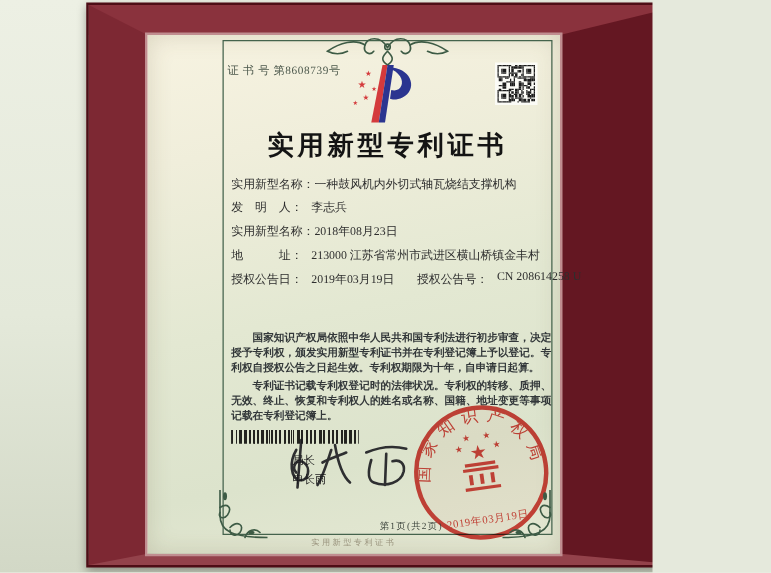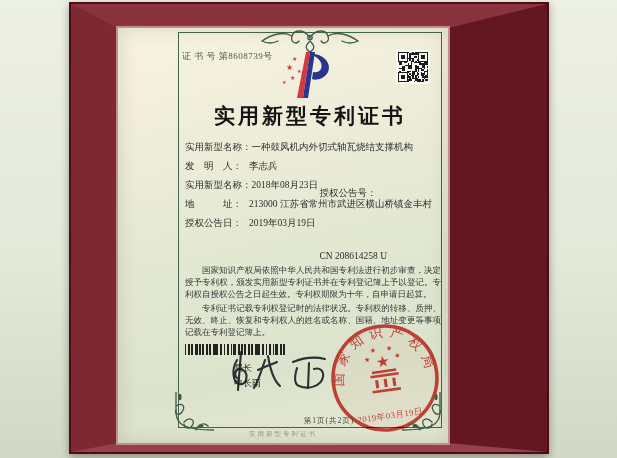--- a/index.html
+++ b/index.html
@@ -1,16 +1,16 @@
 <!DOCTYPE html>
 <html><head>
 <meta charset="utf-8">
 <style>
   html,body{margin:0;padding:0;background:#e5e9dc;}
-  .stage{position:relative;width:617px;height:458px;overflow:hidden;
+  .stage{position:relative;width:522px;height:458px;overflow:hidden;
          background:linear-gradient(180deg,#edf0e4 0%,#e4e9da 55%,#d2d8c6 100%);
          font-family:"Liberation Serif", serif;}
   
   .frame{position:absolute;left:71px;top:4px;width:476px;height:448px;box-sizing:border-box;
          border-style:solid;border-width:24px 99px 9px 47px;
          border-color:#8a323d #641722 #93424b #7d2833;
          outline:2px solid #4e0d16;filter:drop-shadow(0 3px 4px rgba(0,0,0,.35));}
   
   .paper{position:absolute;left:118px;top:28px;width:330px;height:415px;
          background:linear-gradient(168deg,#f7f3e1 0%,#f0eedb 22%,#e3e8d2 52%,#dce3cc 78%,#e5e8d3 100%);
@@ -24,24 +24,24 @@
       grid-template-columns:repeat(21,1fr);grid-template-rows:repeat(21,1fr);
       background:#fbfbf6;padding:2px;box-sizing:border-box;}
   .qm{background:transparent}.qm.b{background:#1c1c1c}
   .title{position:absolute;left:60px;top:74px;width:264px;text-align:center;
          font-size:21px;font-weight:700;color:#141414;letter-spacing:3px;}
   
   .fields{position:absolute;left:67px;top:110px;width:258px;color:#2e2e2e;}
   .frow{display:flex;height:19px;align-items:center;font-size:9.5px;}
   .flab{flex:0 0 64px;white-space:nowrap;}
   .fval{white-space:nowrap;}
-  .fpair2{margin-left:4px;display:flex;flex-direction:column;}
+  .fpair2{margin-left:18px;display:flex;}
   
   .paras{position:absolute;left:67px;top:236px;width:256px;}
-  .paras p{margin:0 0 2px;text-indent:2em;text-align:justify;font-size:8.5px;line-height:12px;color:#33383a;}
+  .paras p{margin:0 0 2px;text-indent:2em;text-align:justify;font-size:8.5px;line-height:12px;color:#33383a;font-weight:bold;}
   
   .barcode{position:absolute;left:67px;top:316px;width:102px;height:11px;
       background:repeating-linear-gradient(90deg,#23231f 0 1.5px,transparent 1.5px 3.5px),
                  repeating-linear-gradient(90deg,#23231f 0 1px,transparent 1px 6px);}
   .officer{position:absolute;left:68px;top:333px;font-size:9px;line-height:15px;color:#222;margin-left:48px;}
   .sig{position:absolute;left:105px;top:318px;width:120px;height:52px;}
   .seal{position:absolute;left:211px;top:294px;width:112px;height:112px;transform:rotate(-8deg);
         opacity:.9;mix-blend-mode:multiply;}
   .page-footer{position:absolute;left:60px;top:388px;width:264px;text-align:center;
         font-size:7.5px;color:#3c443c;letter-spacing:1px;padding-left:19px;}

